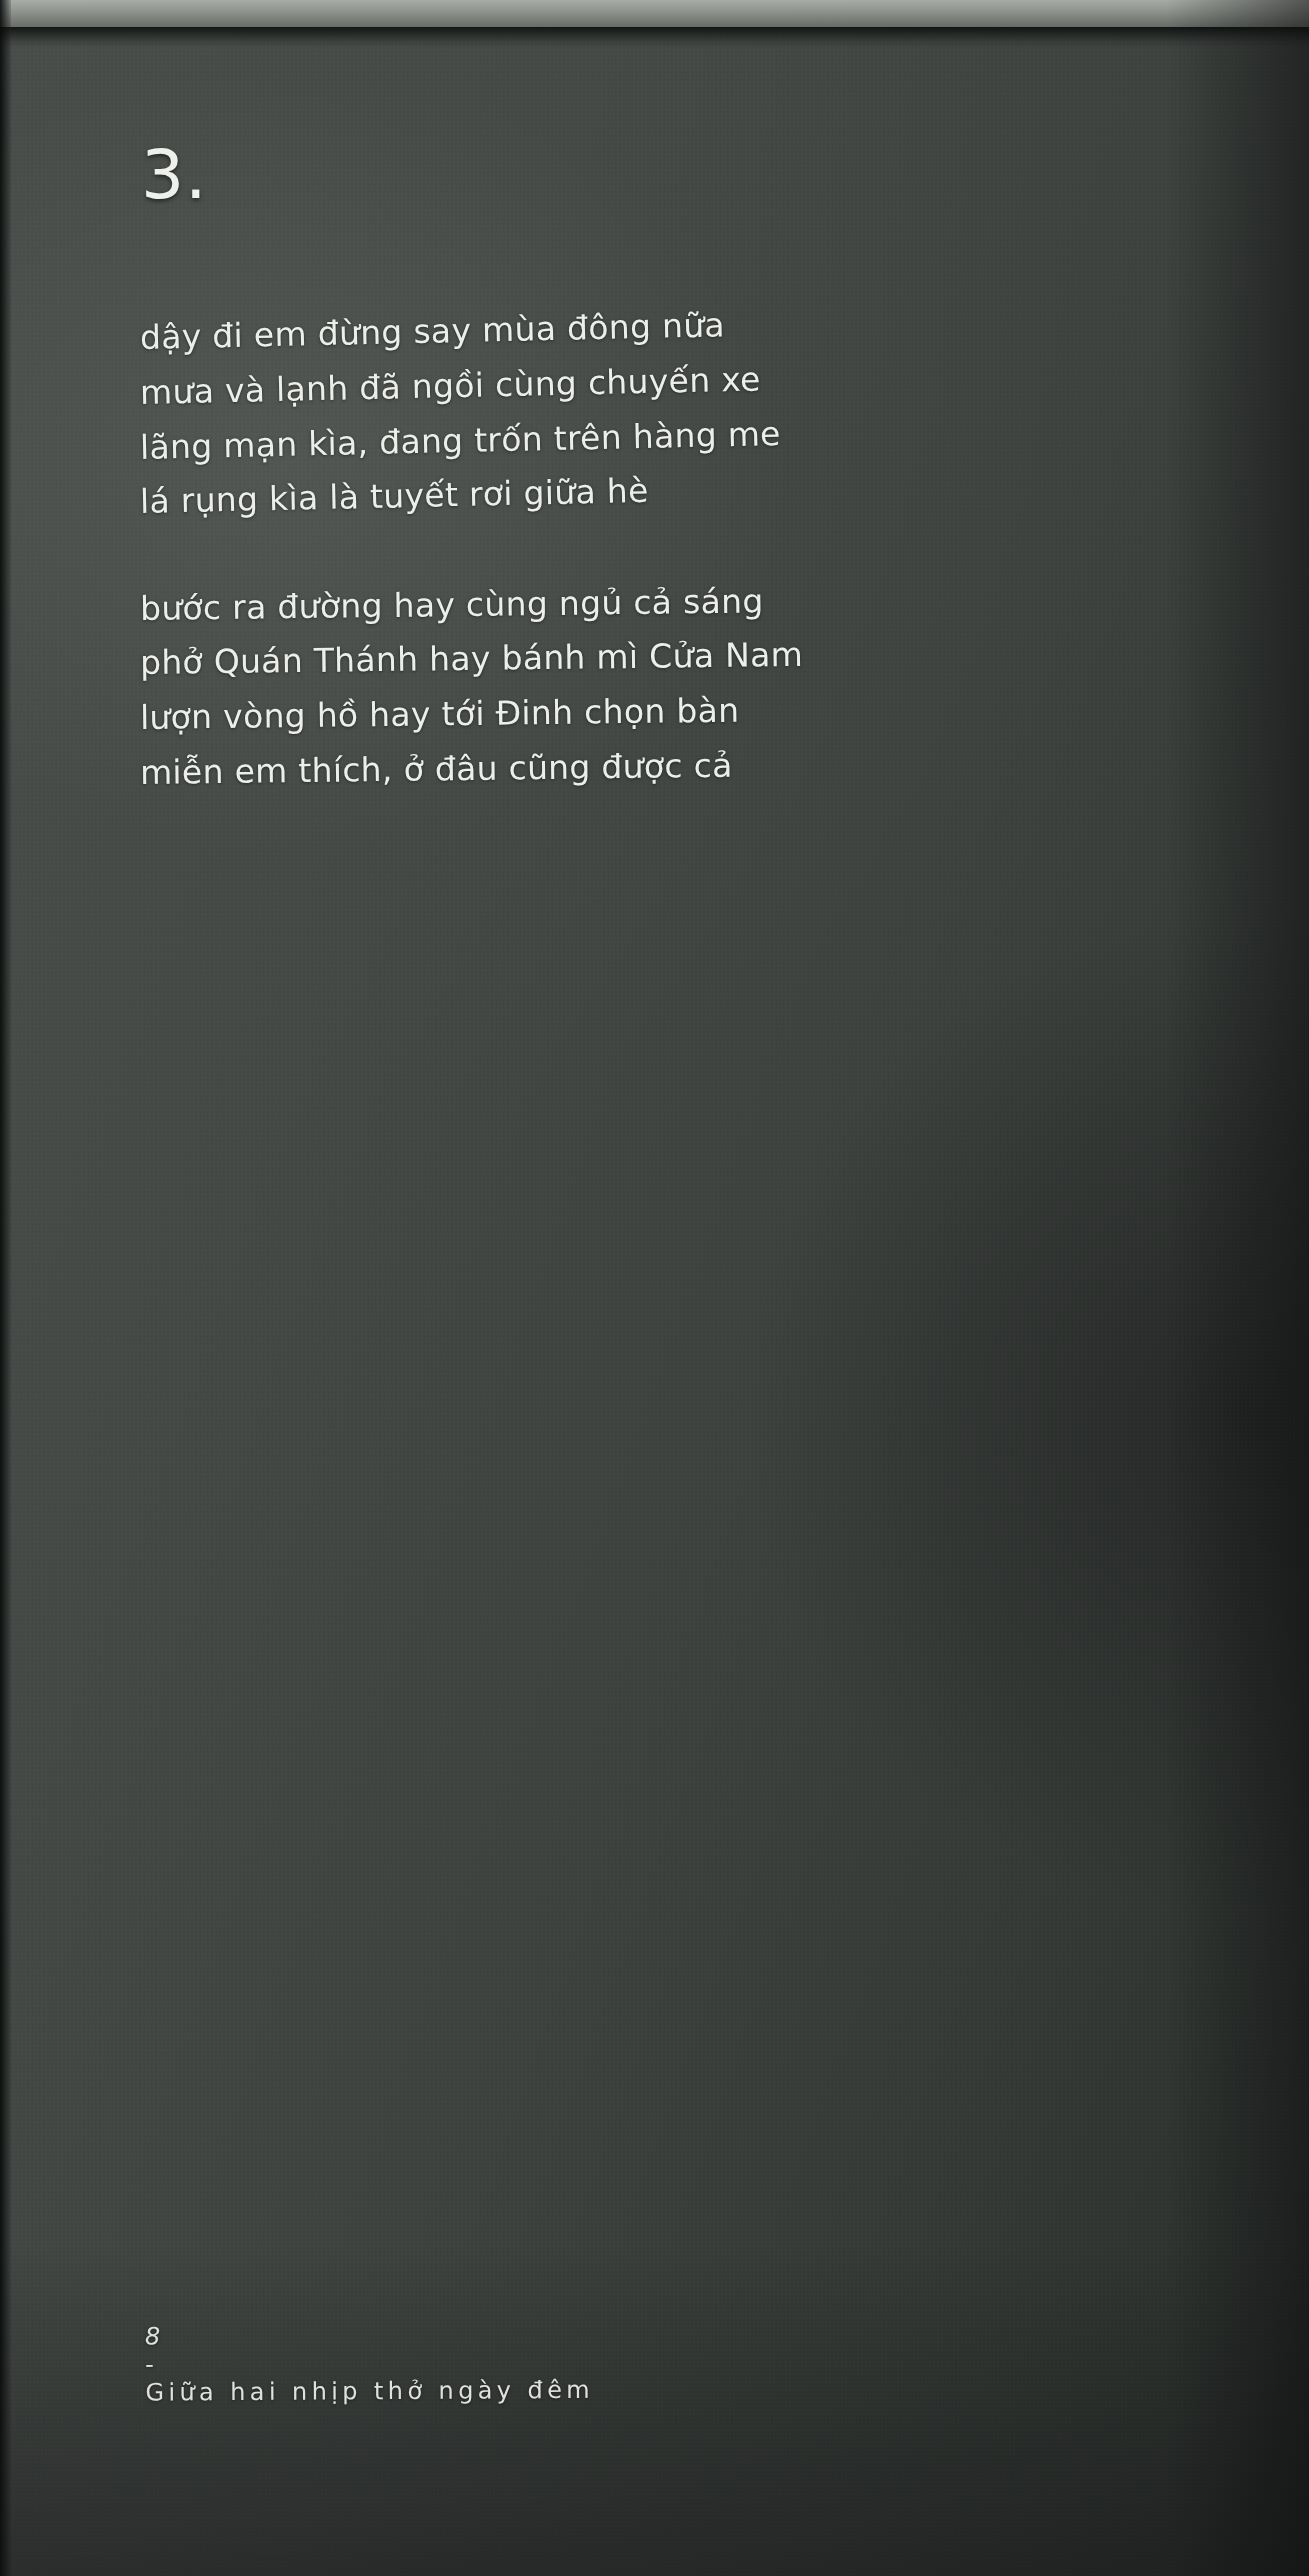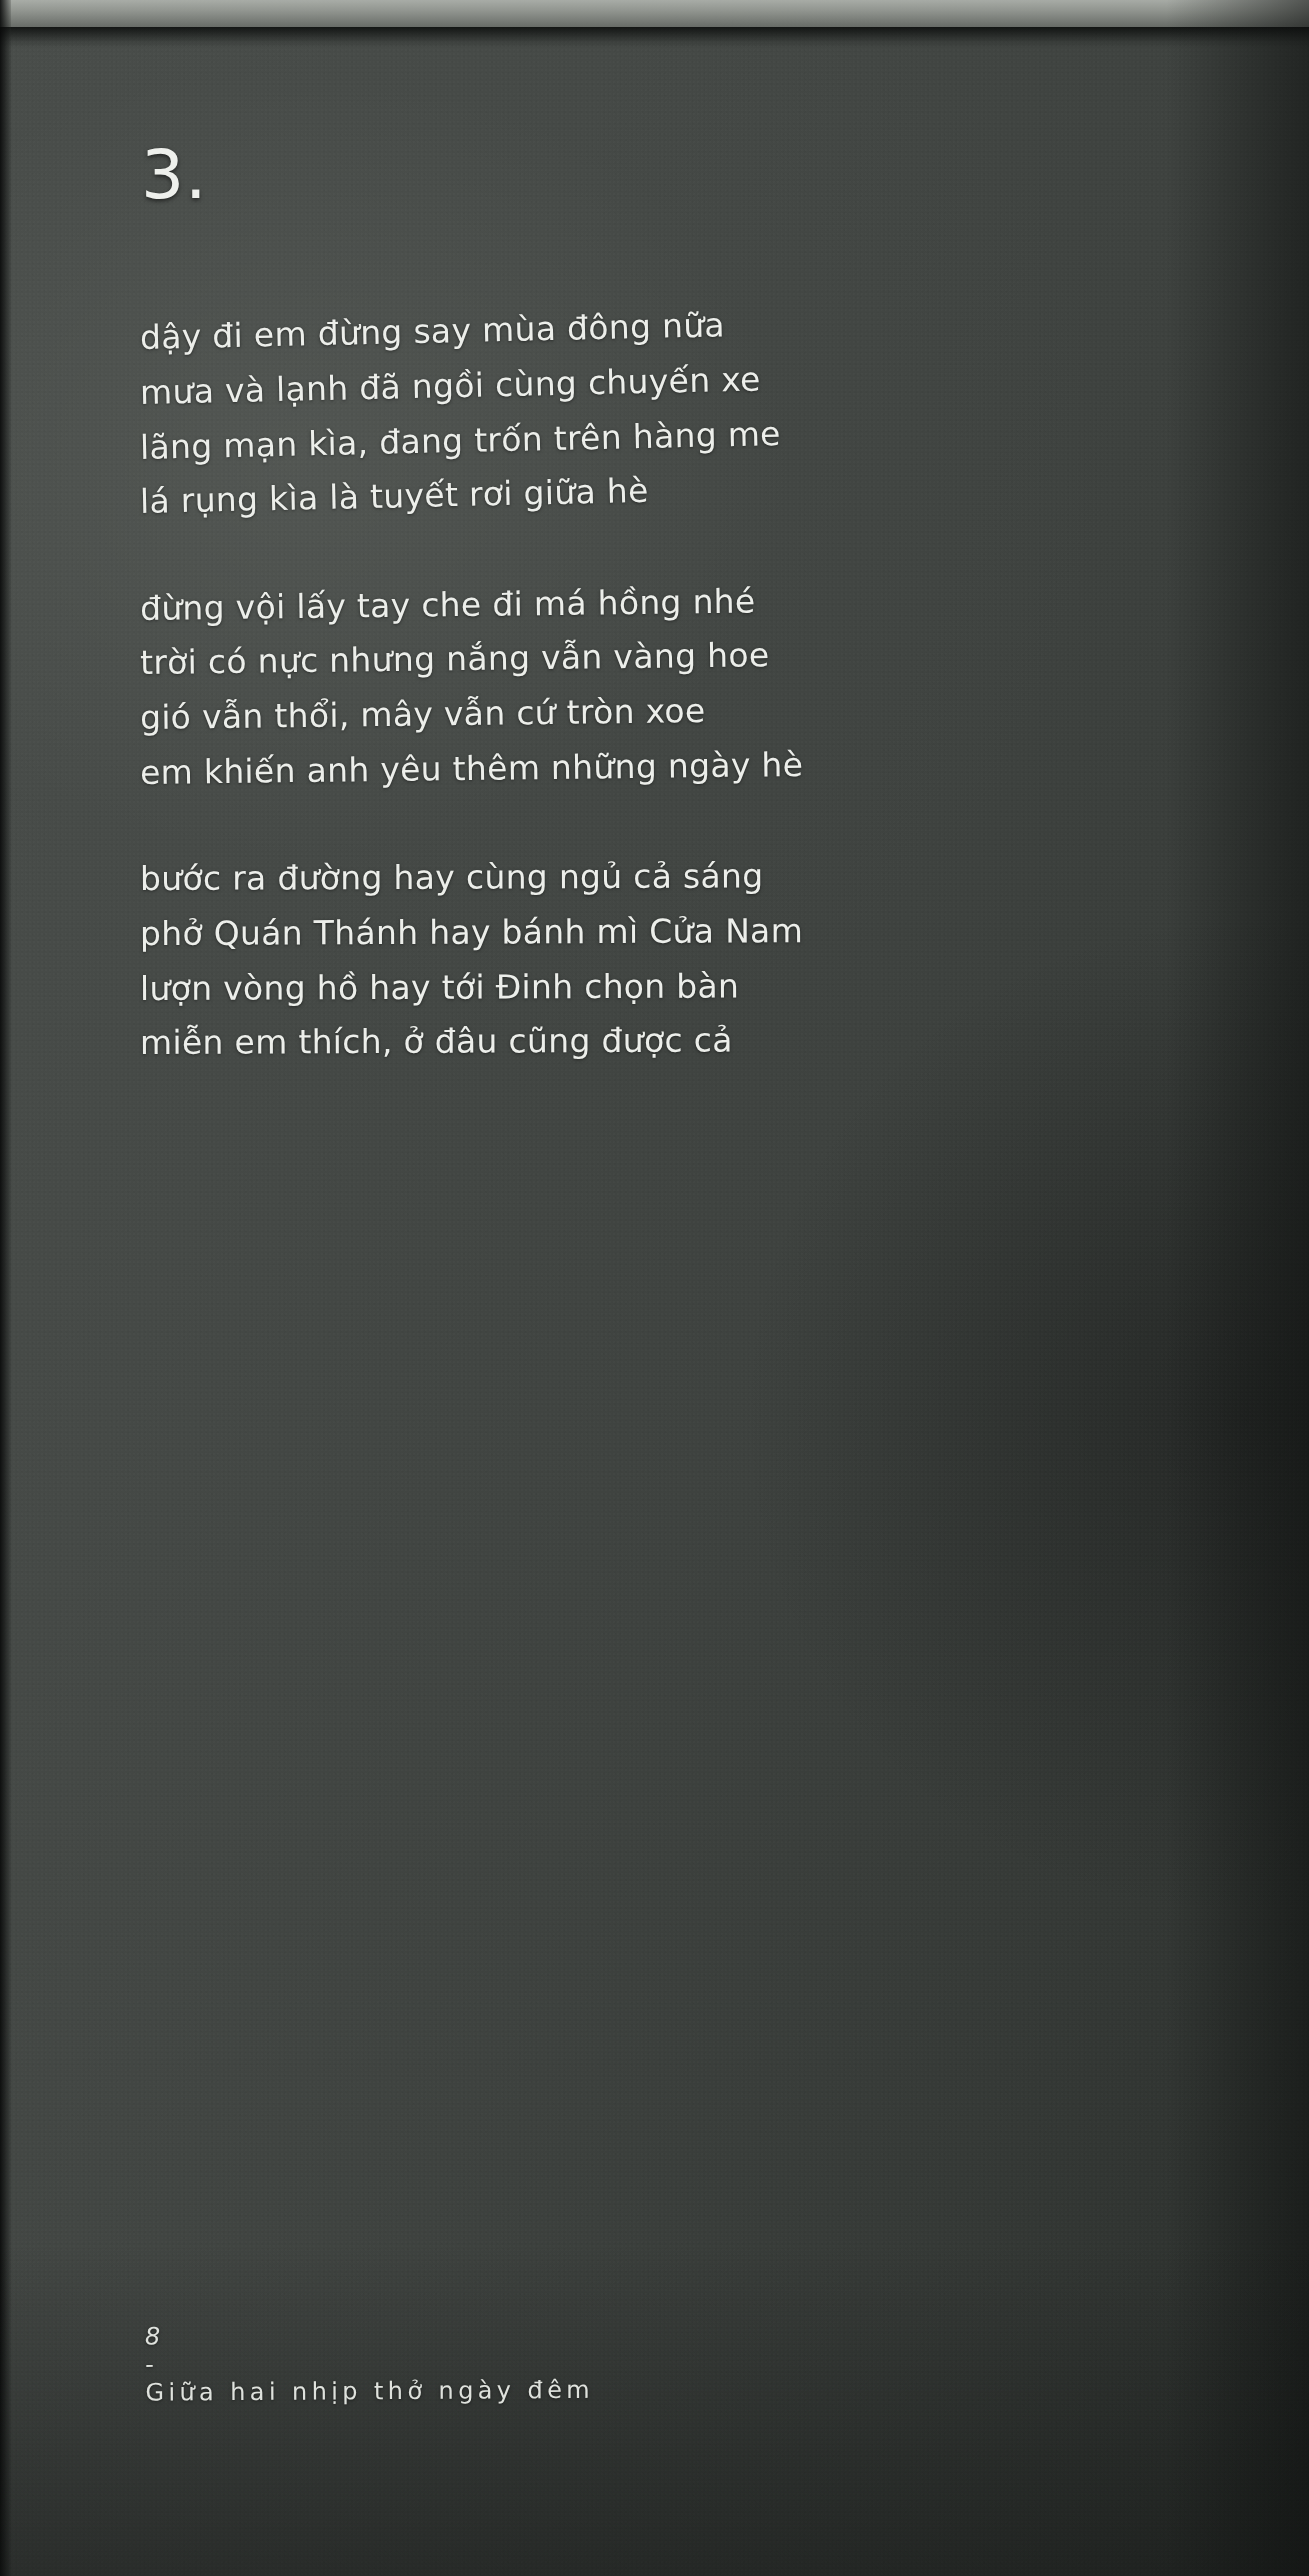--- a/index.html
+++ b/index.html
@@ -140,26 +140,20 @@
 
     <div class="stanzas">
 
       <div class="stanza">
         <p class="line">dậy đi em đừng say mùa đông nữa</p>
         <p class="line">mưa và lạnh đã ngồi cùng chuyến xe</p>
         <p class="line">lãng mạn kìa, đang trốn trên hàng me</p>
         <p class="line">lá rụng kìa là tuyết rơi giữa hè</p>
       </div>
 
-      <div class="stanza">
-        <p class="line">đừng vội lấy tay che đi má hồng nhé</p>
-        <p class="line">trời có nực nhưng nắng vẫn vàng hoe</p>
-        <p class="line">gió vẫn thổi, mây vẫn cứ tròn xoe</p>
-        <p class="line">em khiến anh yêu thêm những ngày hè</p>
-      </div>
 
       <div class="stanza">
         <p class="line">bước ra đường hay cùng ngủ cả sáng</p>
         <p class="line">phở Quán Thánh hay bánh mì Cửa Nam</p>
         <p class="line">lượn vòng hồ hay tới Đinh chọn bàn</p>
         <p class="line">miễn em thích, ở đâu cũng được cả</p>
       </div>
 
     </div>
 

